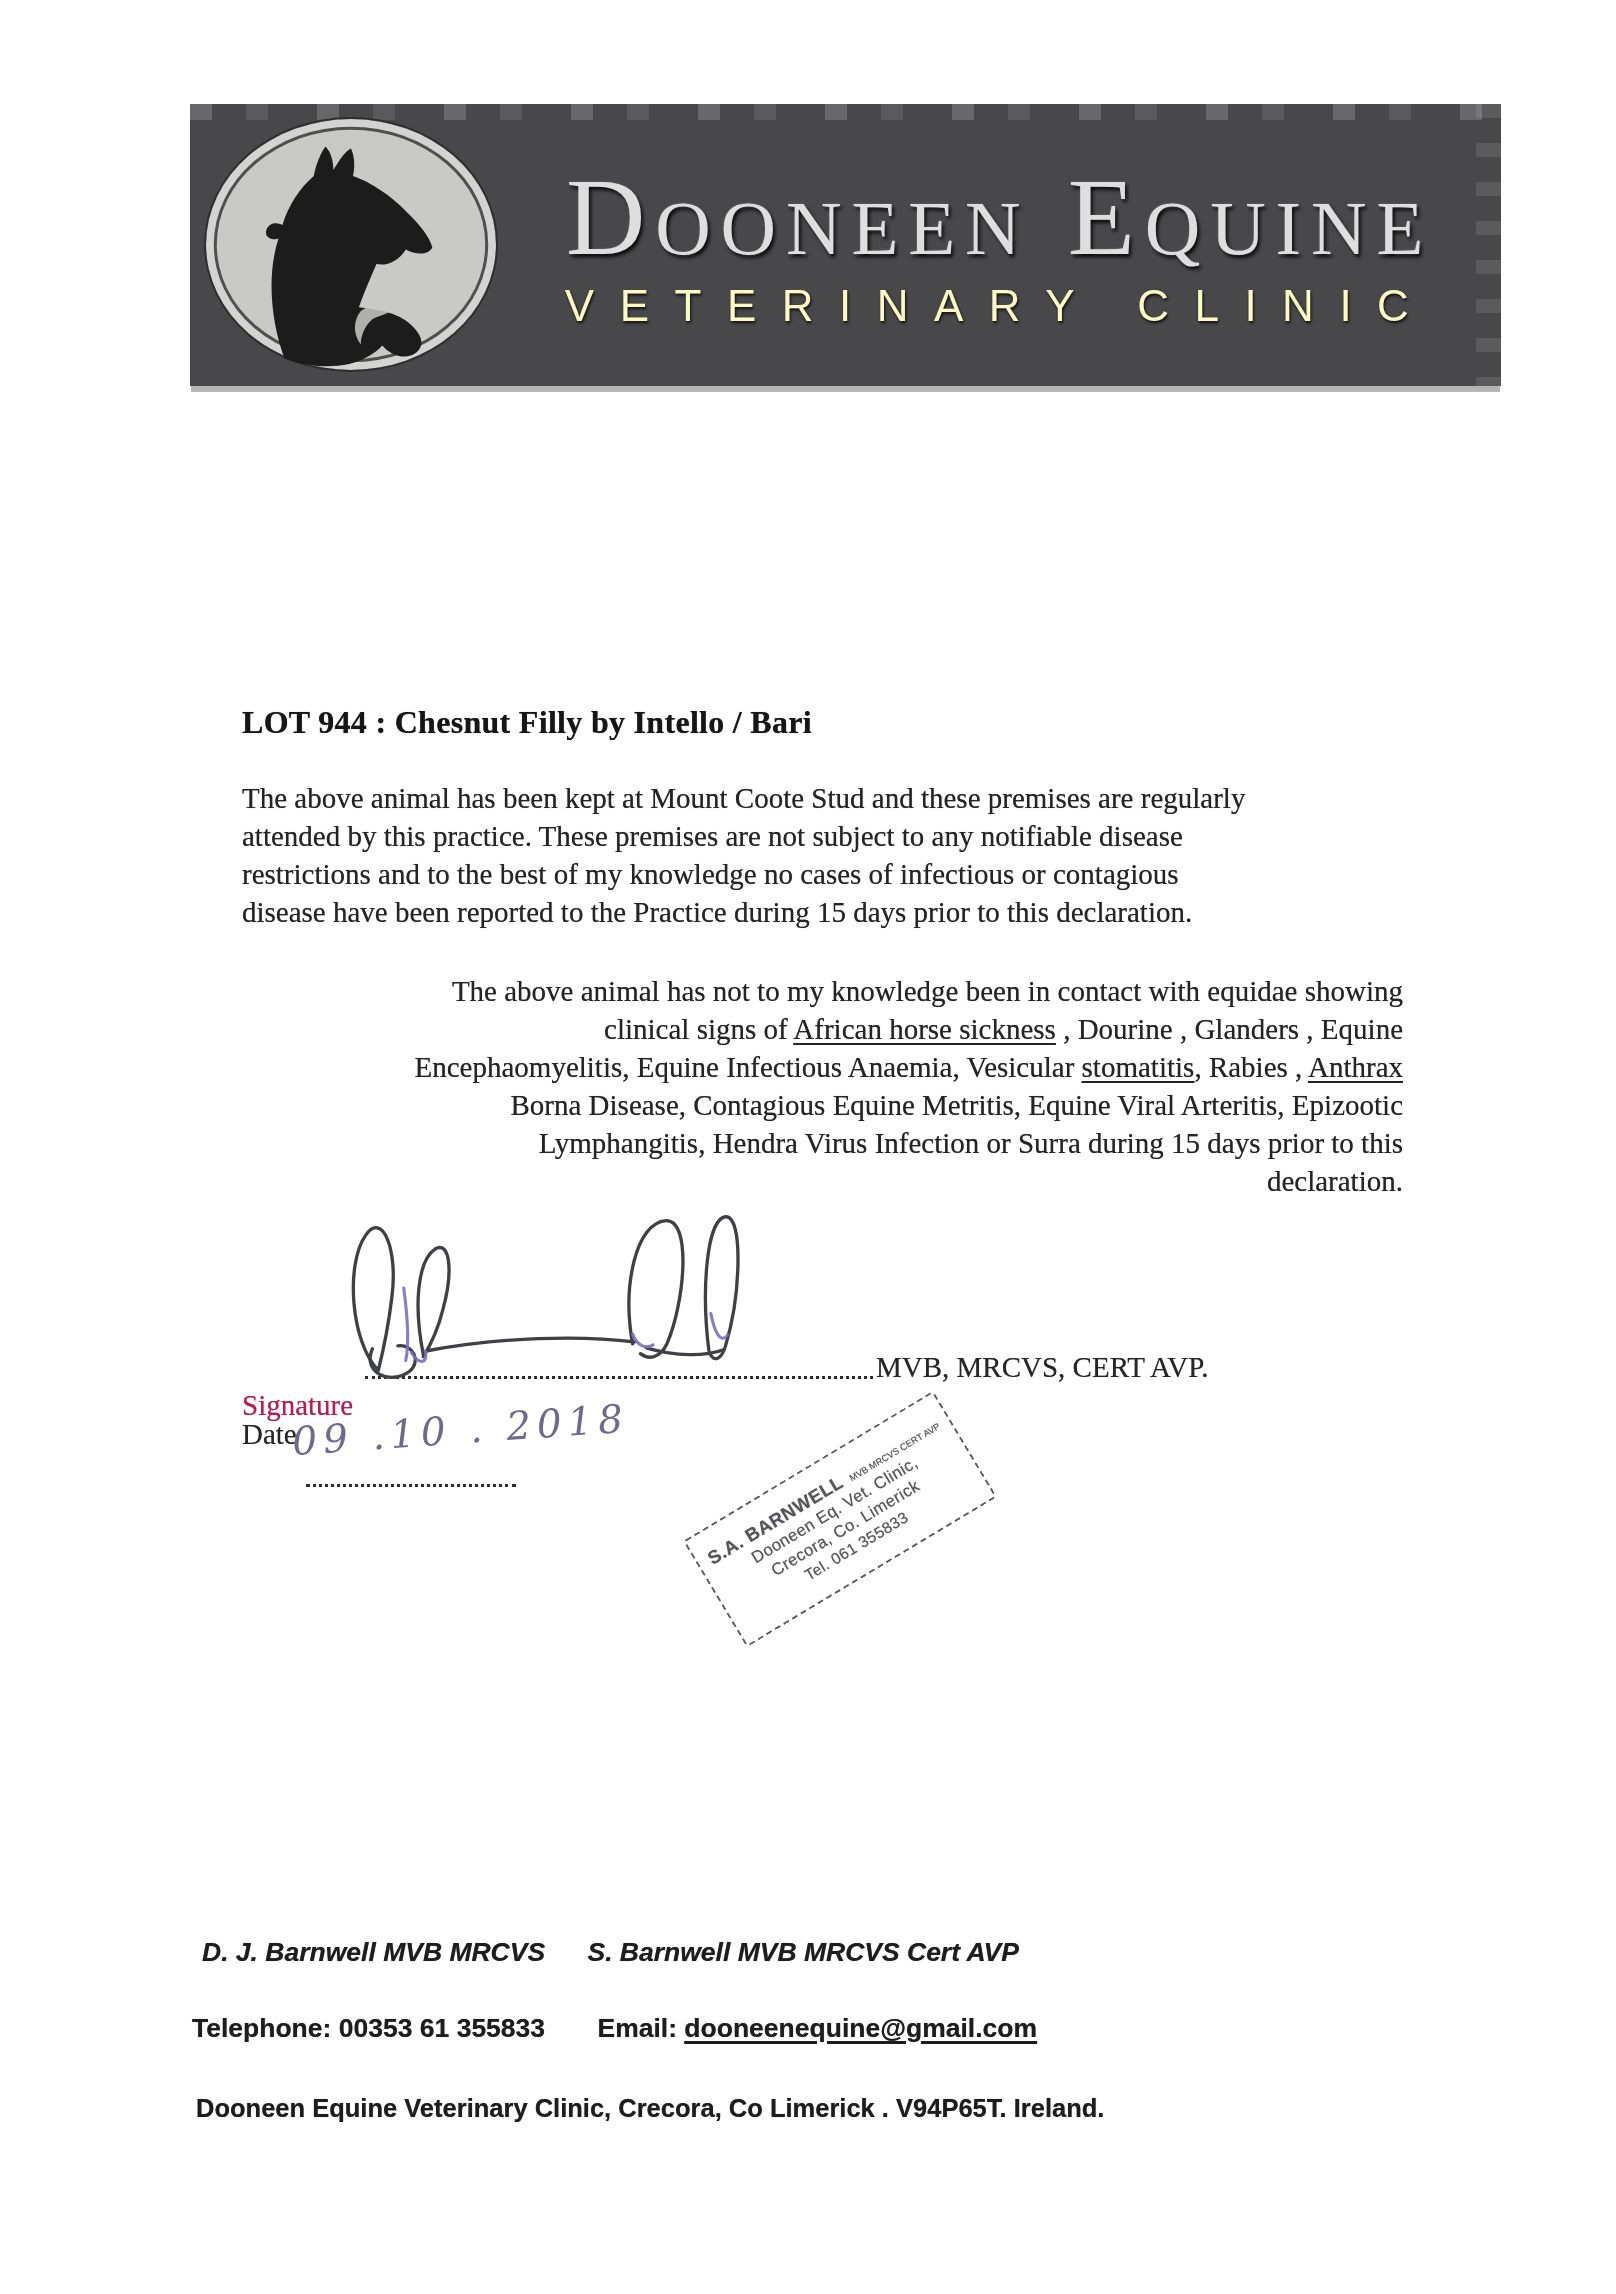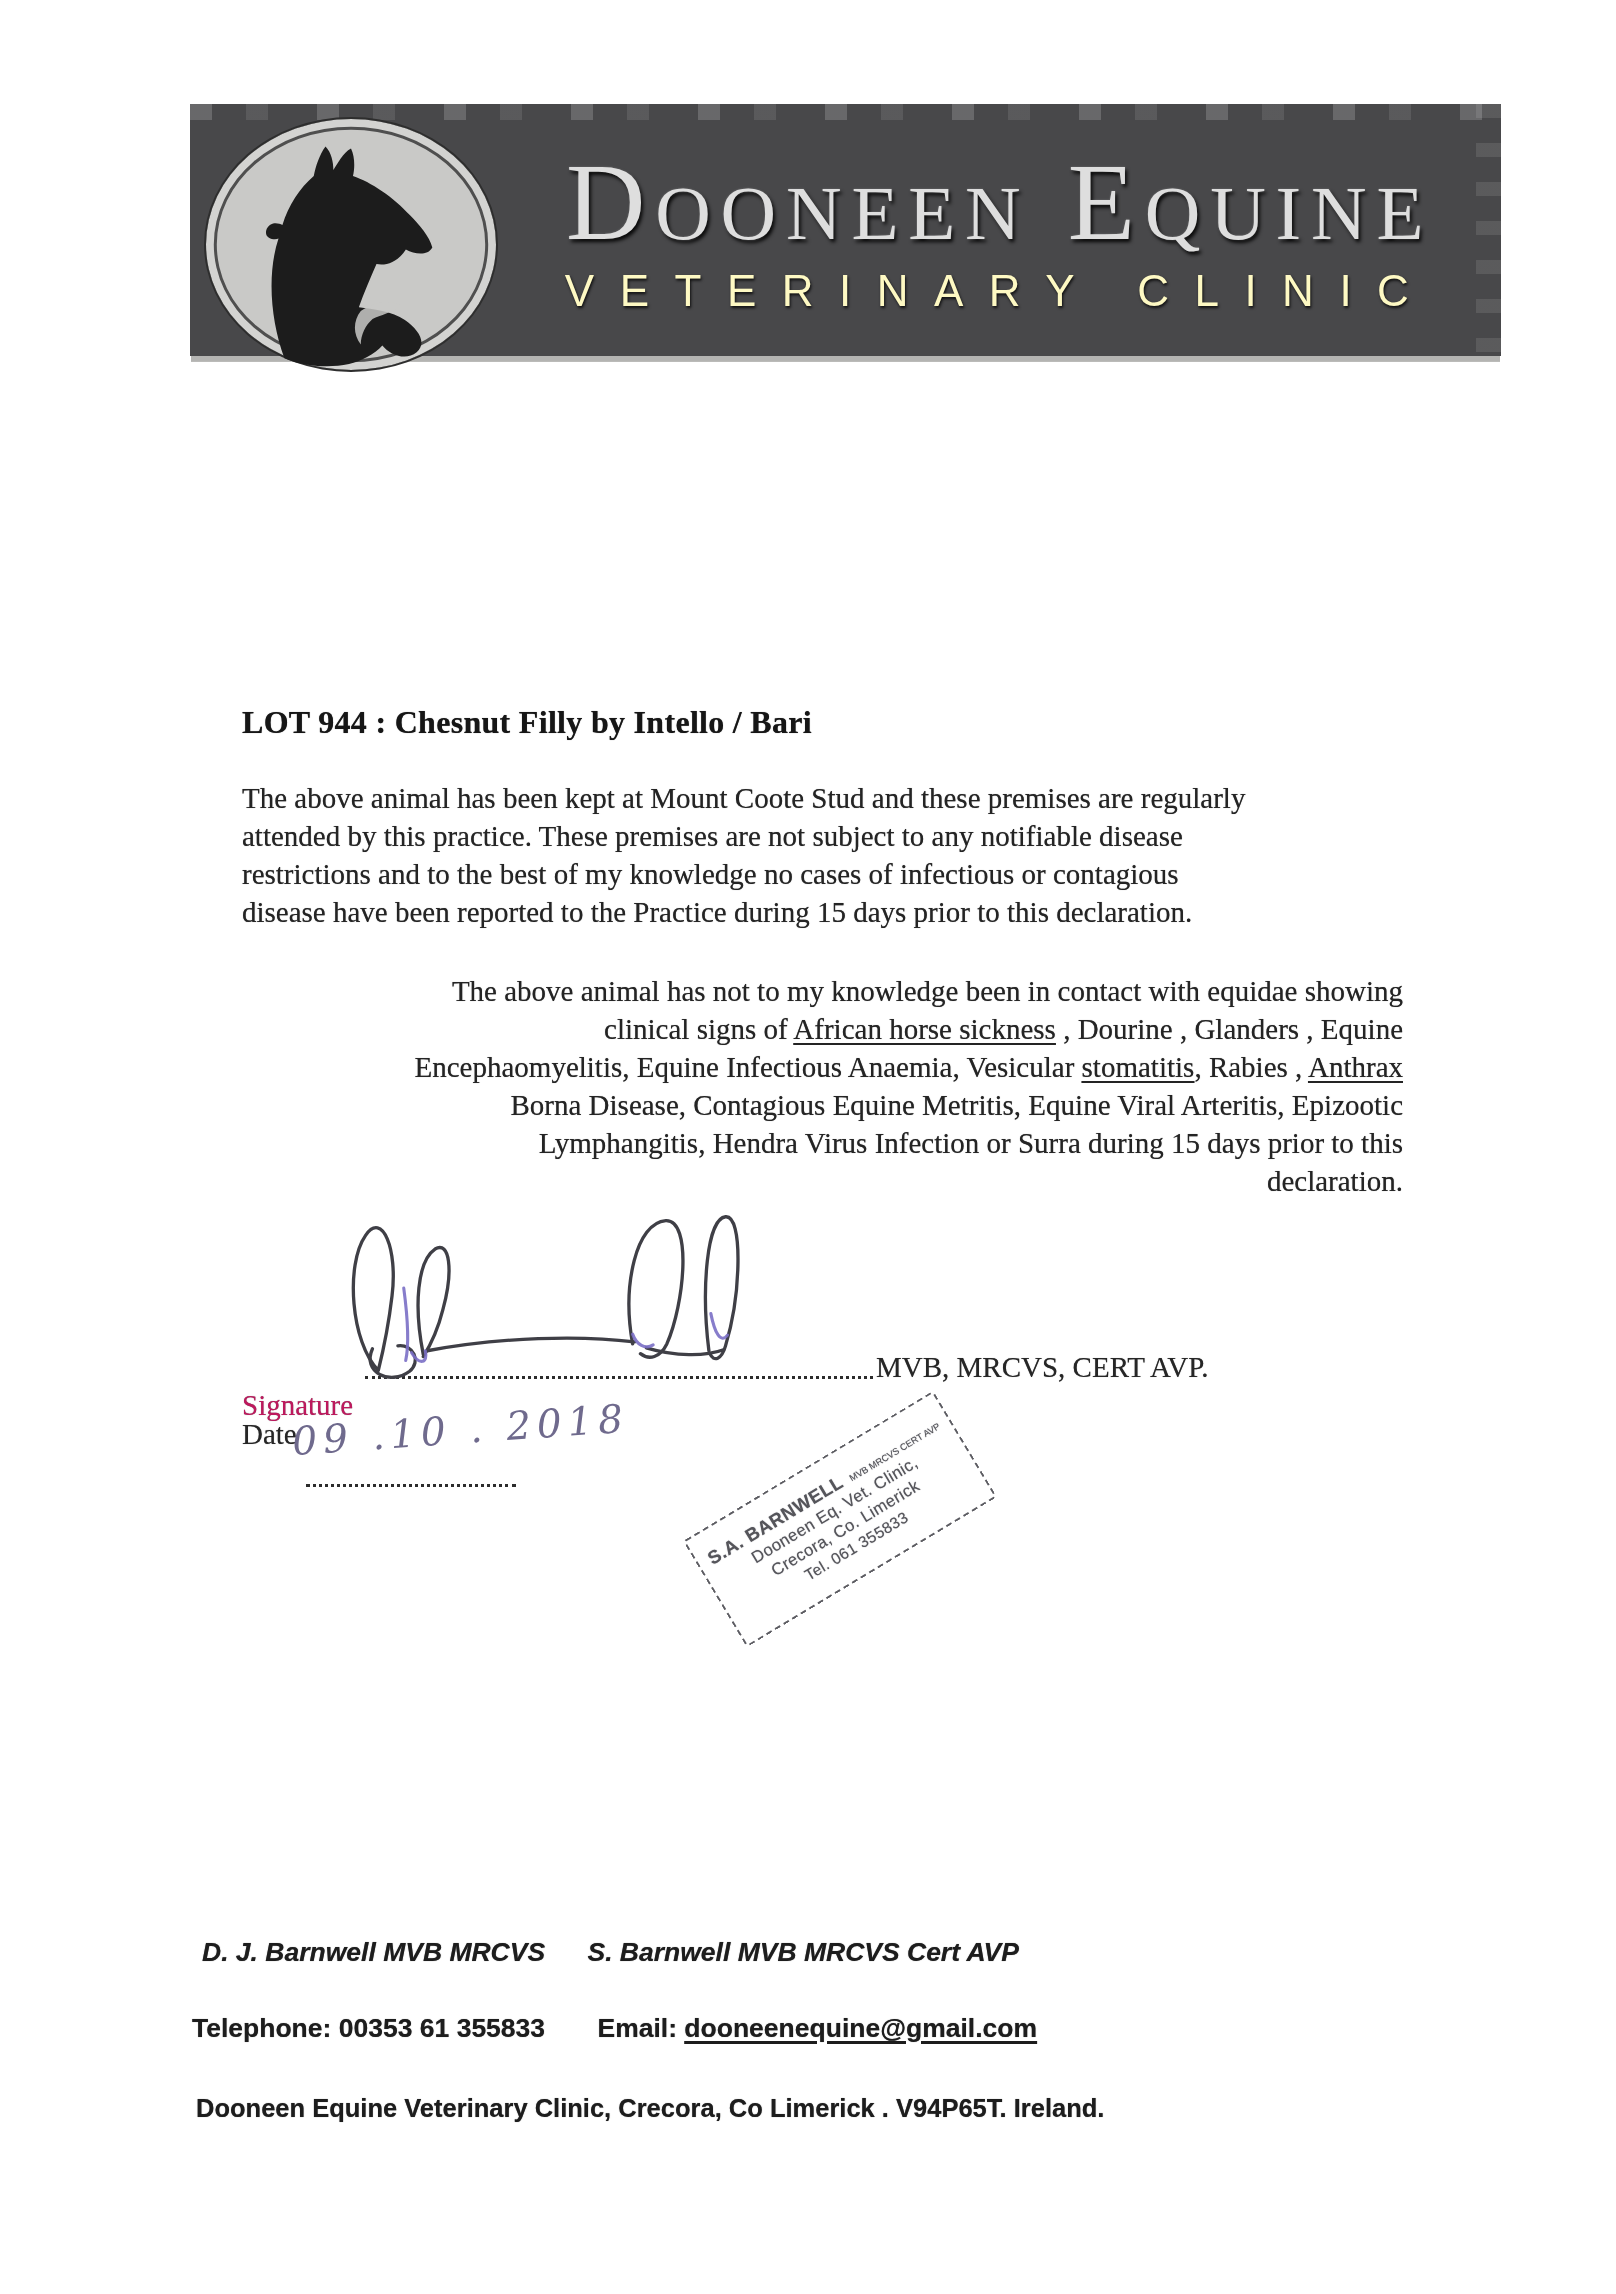--- a/index.html
+++ b/index.html
@@ -6,21 +6,21 @@
   .page{
     position:relative;
     width:1616px;height:2295px;
     background:#ffffff;
     overflow:hidden;
     font-family:"Liberation Serif",serif;
   }
 
   
   .banner{
-    position:absolute;left:190px;top:104px;width:1311px;height:252px;
+    position:absolute;left:190px;top:104px;width:1311px;height:282px;
     background:#48484a;
     box-shadow:0 6.9px 0 -1px #b4b4b2;
   }
   .banner::before{
     content:"";position:absolute;left:0;top:0;right:0;height:15.7px;
     background:repeating-linear-gradient(90deg,
       rgba(255,255,255,.22) 0 21.6px, rgba(255,255,255,0) 21.6px 56px,
       rgba(255,255,255,.12) 56px 78px, rgba(255,255,255,0) 78px 127px);
     opacity:.8;
   }

